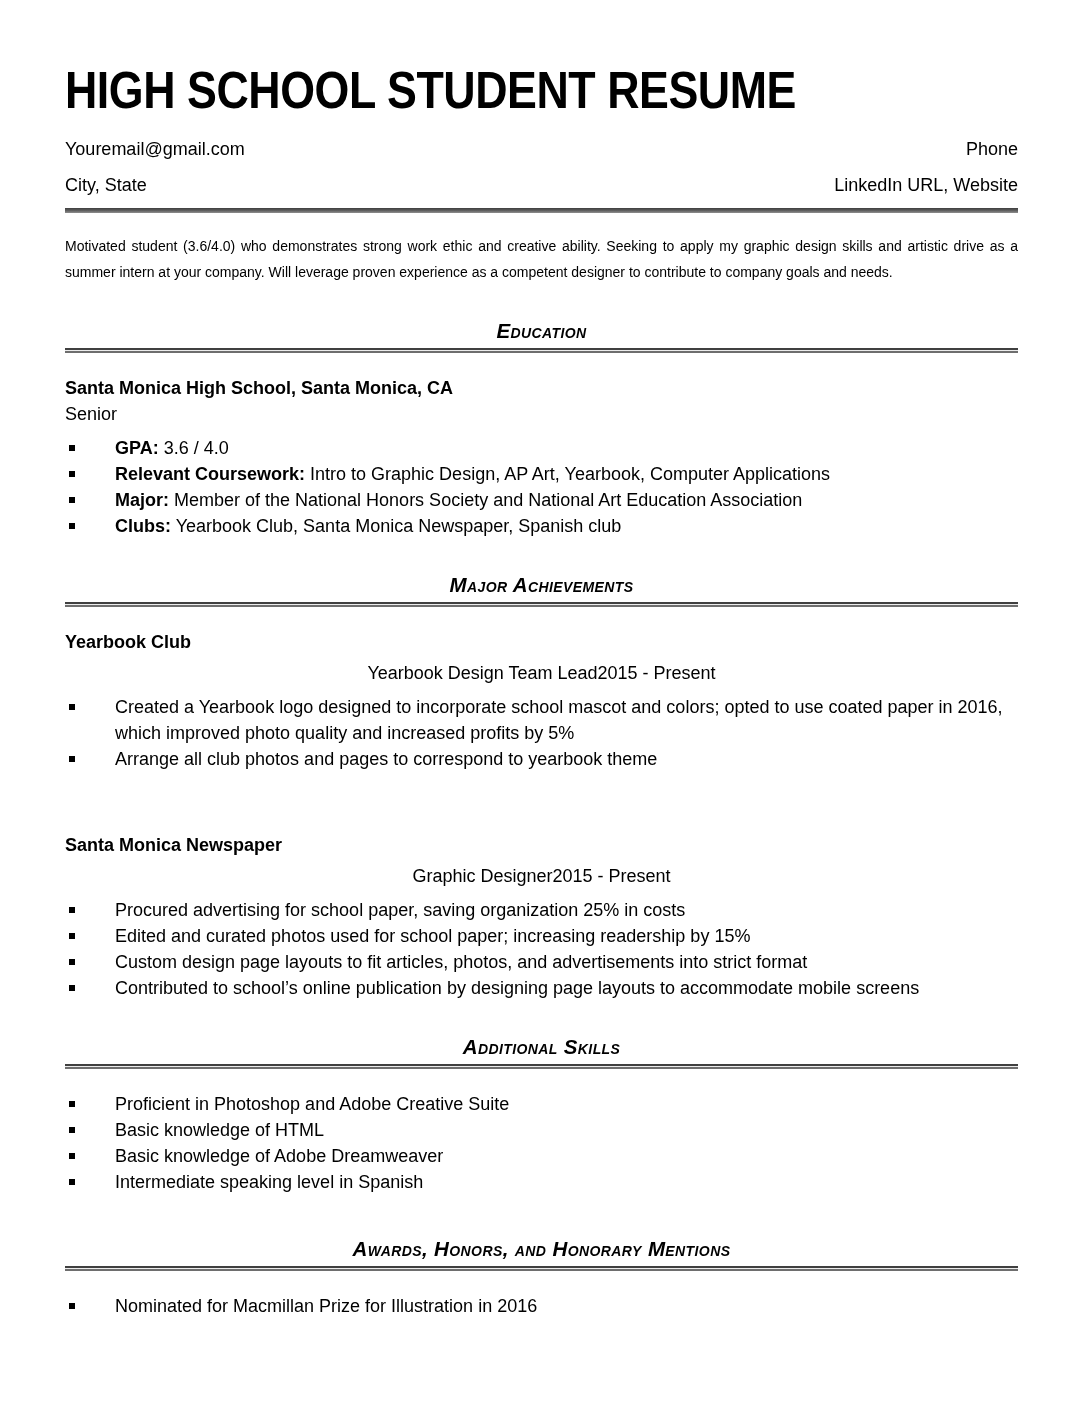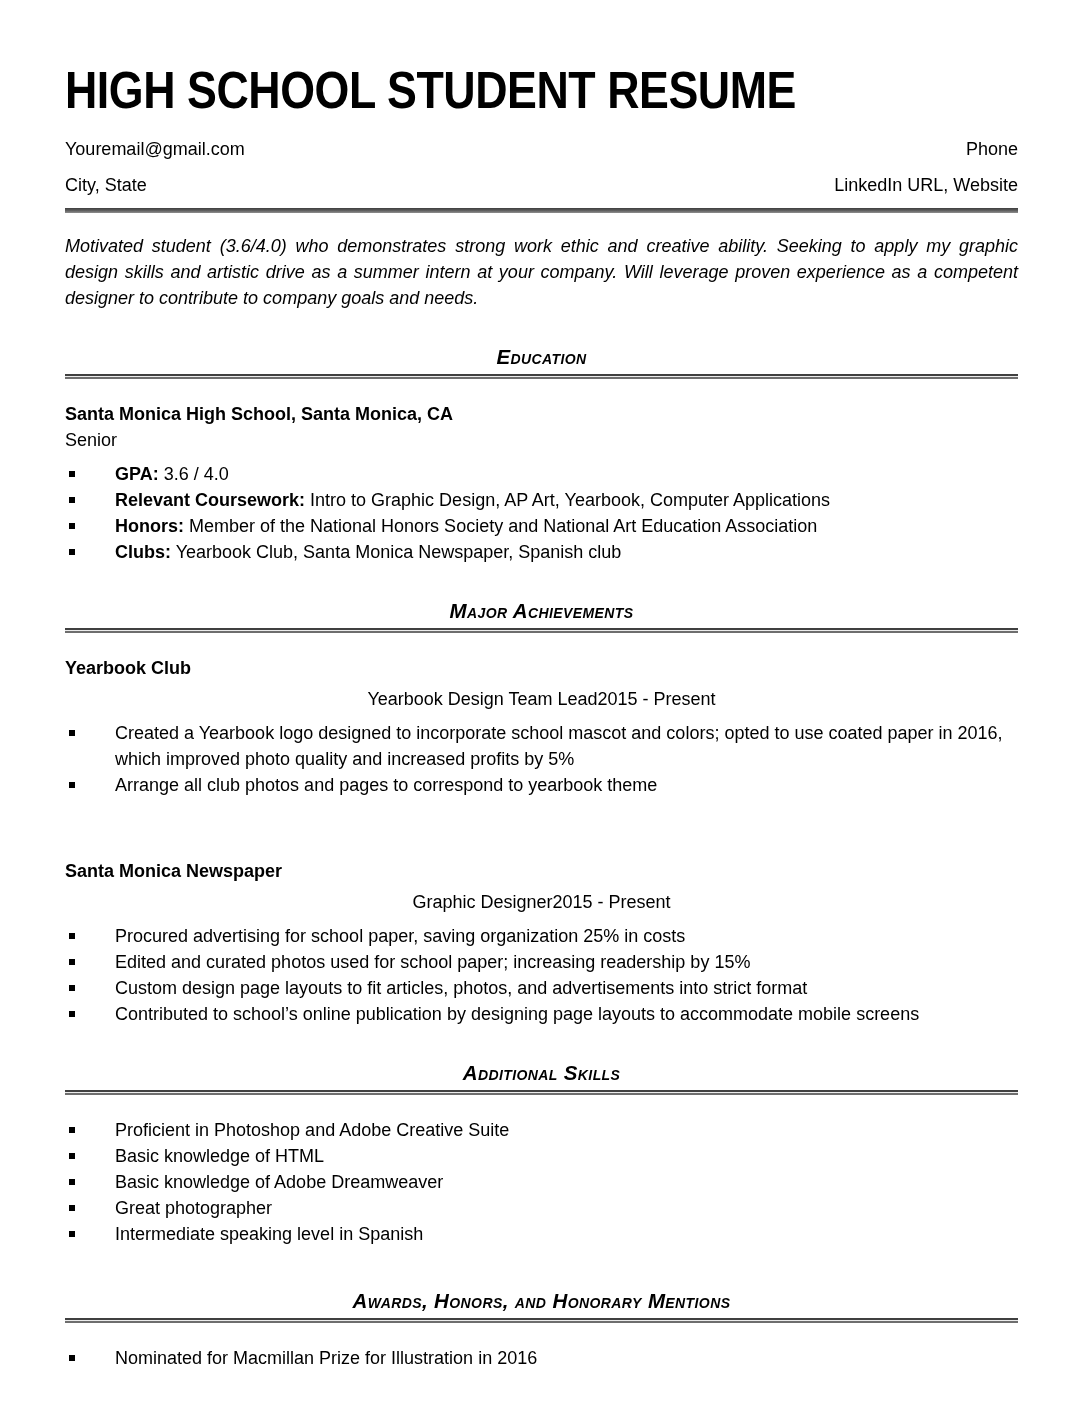--- a/index.html
+++ b/index.html
@@ -39,23 +39,22 @@
     height: 5px; margin: 2px 0 22px 0;
     background: linear-gradient(to bottom,
       #404040 0%, #404040 34%,
       #ececec 34%, #ececec 58%,
       #6e6e6e 58%, #6e6e6e 100%);
   }
 
   
   p.objective {
     margin: 0 0 20px 0;
-    font-size: 18px; line-height: 26px;
+    font-size: 14px; line-height: 26px;
     text-align: justify;
-    font-style: italic;
   }
 
   
   h2.section-heading {
     margin: 34px 0 5px 0;
     text-align: center;
     font-size: 20.5px; line-height: 24px;
     font-weight: bold;
     font-variant: small-caps;
     letter-spacing: 0.4px;
@@ -118,21 +117,21 @@
   <div class="school-year">Senior</div>
 
   <ul class="bullets">
     <li>
       <span class="sq"></span><b class="lbl">GPA:</b><span> 3.6 / 4.0</span>
     </li>
     <li>
       <span class="sq"></span><b class="lbl">Relevant Coursework:</b><span> Intro to Graphic Design, AP Art, Yearbook, Computer Applications</span>
     </li>
     <li>
-      <span class="sq"></span><b class="lbl">Honors:</b><span> Member of the National Honors Society and National Art Education Association</span>
+      <span class="sq"></span><b class="lbl">Major:</b><span> Member of the National Honors Society and National Art Education Association</span>
     </li>
     <li>
       <span class="sq"></span><b class="lbl">Clubs:</b><span> Yearbook Club, Santa Monica Newspaper, Spanish club</span>
     </li>
   </ul>
 
   <h2 class="section-heading">Major Achievements</h2>
   <div class="rule-double"></div>
 
   <div class="entry">
@@ -180,23 +179,20 @@
     <li>
       <span class="sq"></span><span>Proficient in Photoshop and Adobe Creative Suite</span>
     </li>
     <li>
       <span class="sq"></span><span>Basic knowledge of HTML</span>
     </li>
     <li>
       <span class="sq"></span><span>Basic knowledge of Adobe Dreamweaver</span>
     </li>
     <li>
-      <span class="sq"></span><span>Great photographer</span>
-    </li>
-    <li>
       <span class="sq"></span><span>Intermediate speaking level in Spanish</span>
     </li>
   </ul>
 
   <h2 class="section-heading" style="margin-top: 42px;">Awards, Honors, and Honorary Mentions</h2>
   <div class="rule-double"></div>
 
   <ul class="bullets" style="margin-top: 16px;">
     <li>
       <span class="sq"></span><span>Nominated for Macmillan Prize for Illustration in 2016</span>

